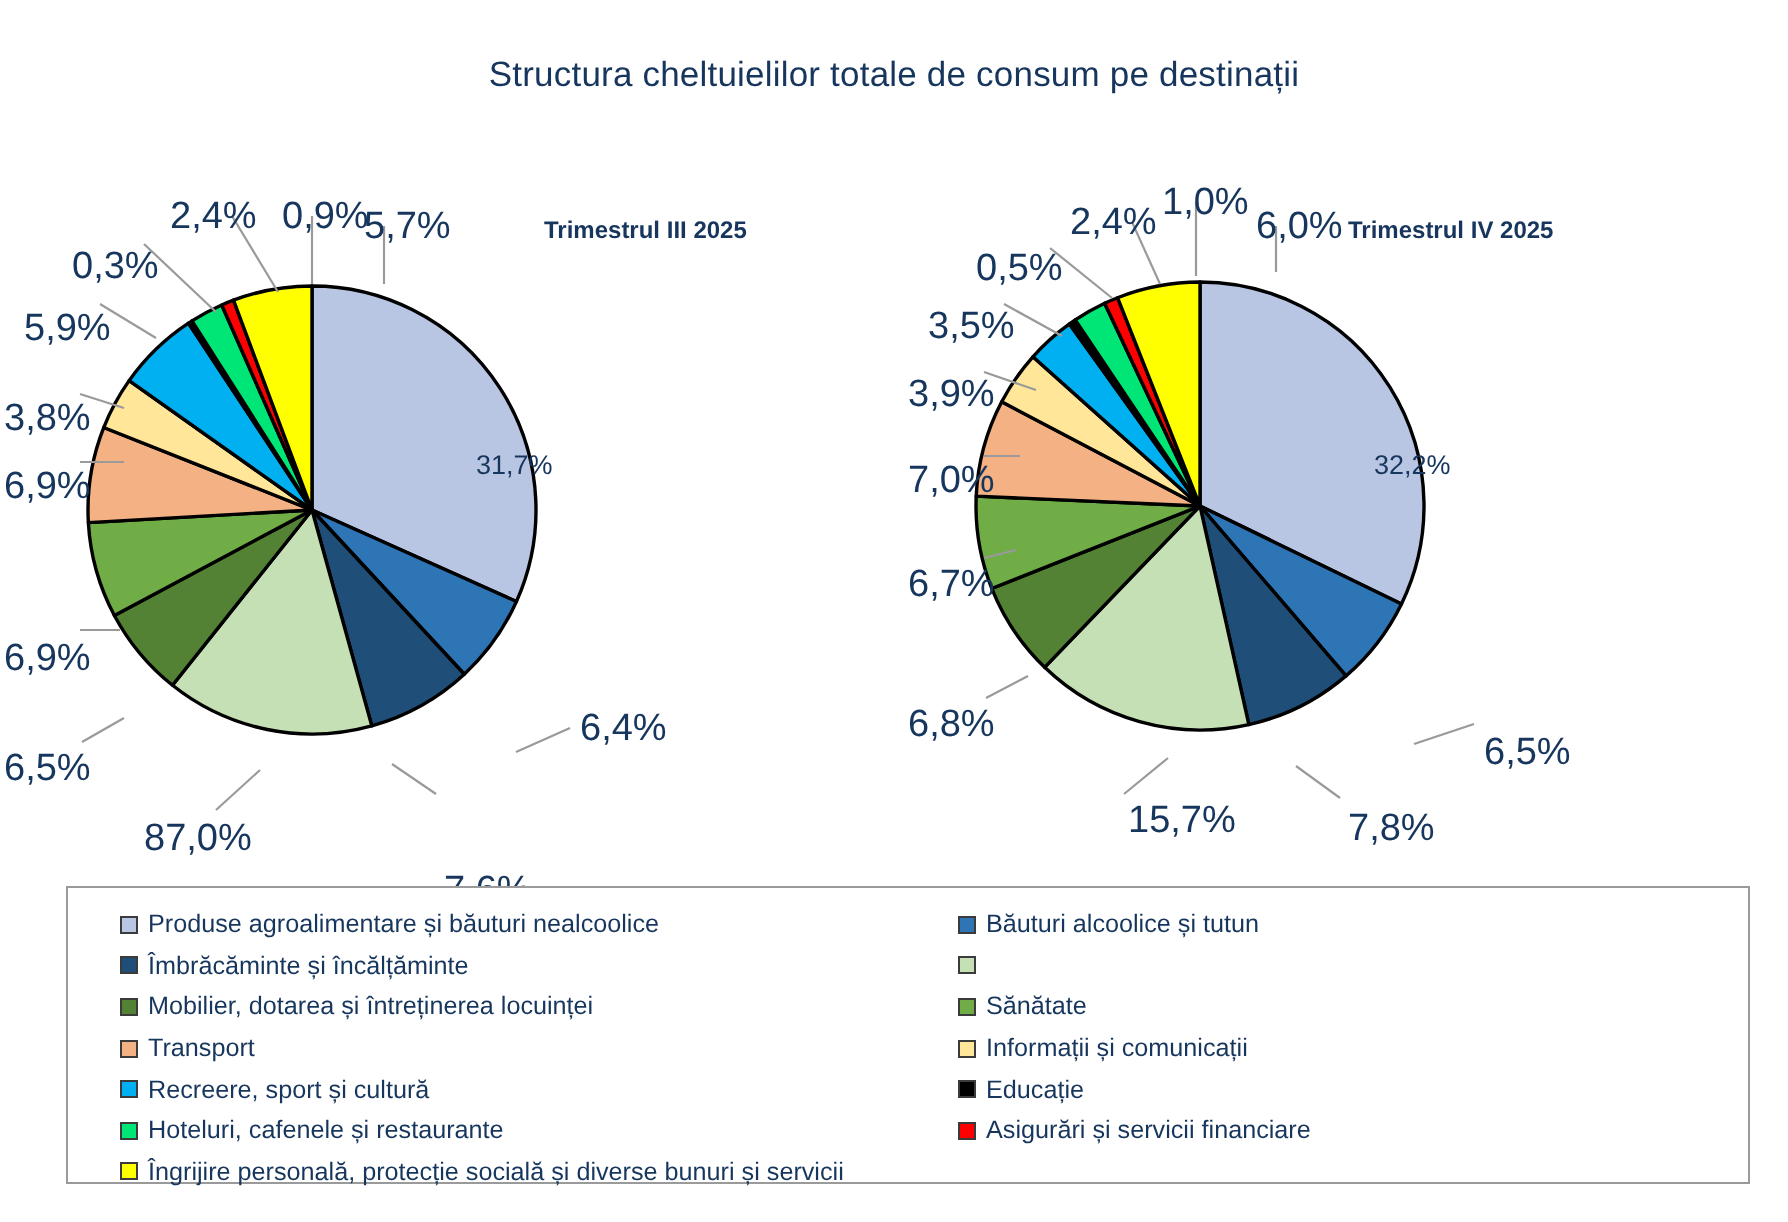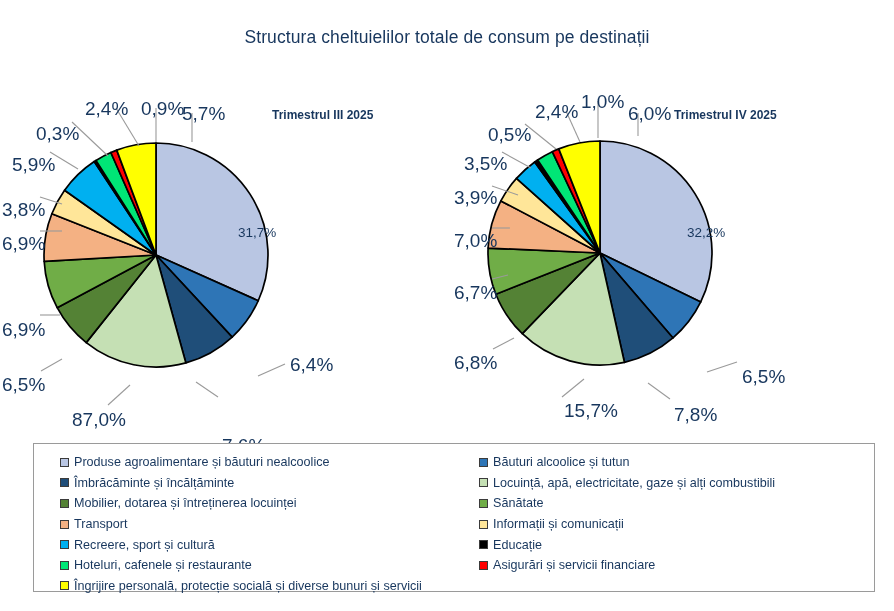--- a/index.html
+++ b/index.html
@@ -173,21 +173,20 @@
         <span class="legend-label">Îngrijire personală, protecție socială și diverse bunuri și servicii</span>
       </div>
     </div>
   <div class="legend-col" id="legend-col-right">
       <div class="legend-item">
         <span class="swatch" style="background: rgb(46, 117, 182);"></span>
         <span class="legend-label">Băuturi alcoolice și tutun</span>
       </div>
       <div class="legend-item">
         <span class="swatch" style="background: rgb(197, 224, 180);"></span>
-        <span class="legend-label">Locuință, apă, electricitate, gaze și alți combustibili</span>
       </div>
       <div class="legend-item">
         <span class="swatch" style="background: rgb(112, 173, 71);"></span>
         <span class="legend-label">Sănătate</span>
       </div>
       <div class="legend-item">
         <span class="swatch" style="background: rgb(255, 230, 153);"></span>
         <span class="legend-label">Informații și comunicații</span>
       </div>
       <div class="legend-item">

